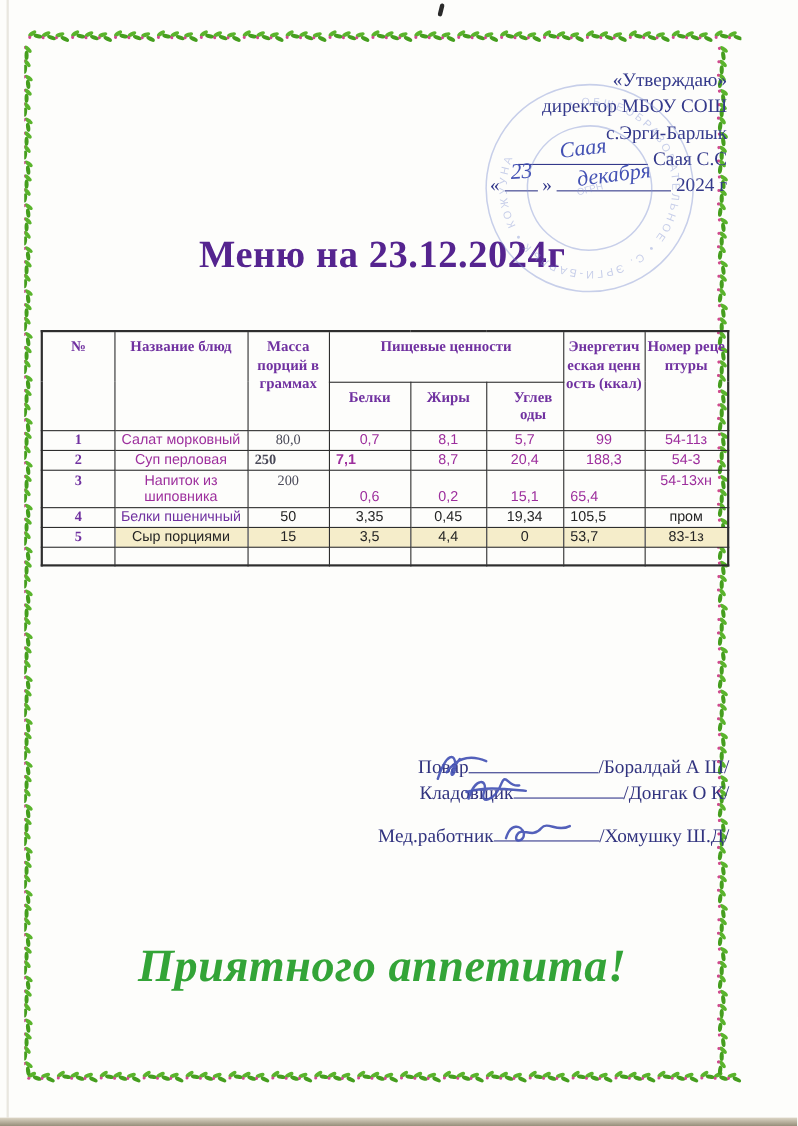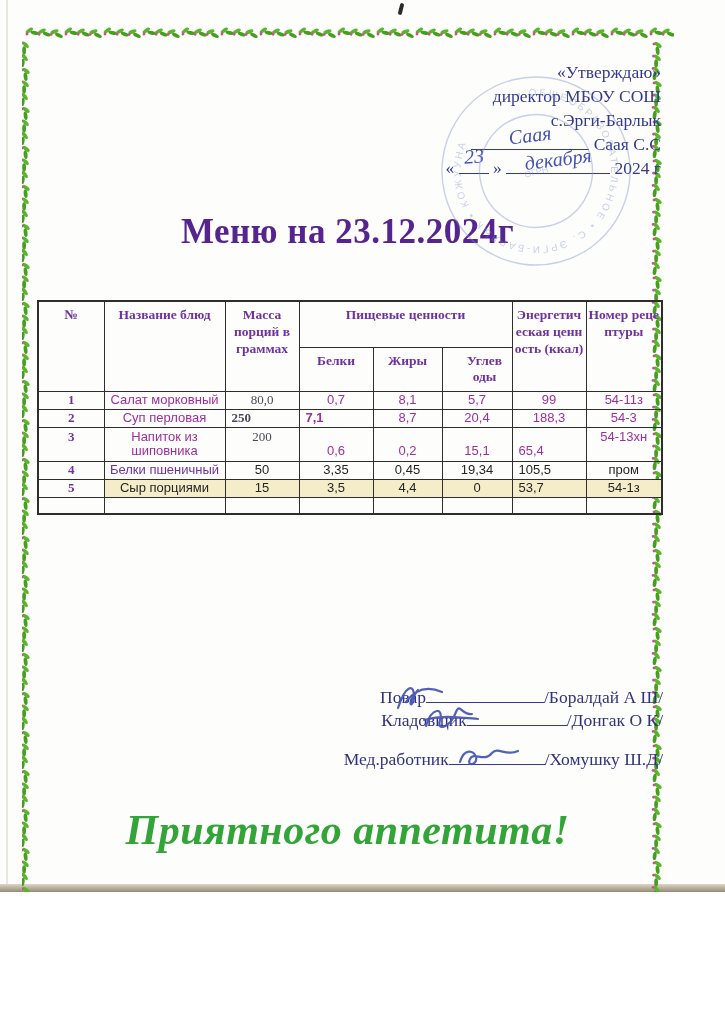--- a/index.html
+++ b/index.html
@@ -2,21 +2,21 @@
 <html style="--title-purple: #55248f; --header-purple: #7031a0; --row-magenta: #9d2f9d; --navy: #34398b; --ink: #4452b4; --green-text: #33a437; --leaf: #5ab42c; --berry: #cf4a8e; --cream: #f5edca; --stamp: #7f90d2;"><head>
 <meta charset="utf-8">
 <style>
   :root{
     --title-purple:#55248f; --header-purple:#7031a0; --row-magenta:#9d2f9d;
     --row-dark:#252525; --navy:#34398b; --ink:#4452b4; --green-text:#33a437;
     --leaf:#5ab42c; --leaf-dark:#459e1e; --berry:#cf4a8e; --cream:#f5edca;
     --stamp:#7f90d2; --tborder:#2e2e2e;
   }
   html,body{margin:0;padding:0;background:#ffffff;}
-  .page{position:relative;width:725px;height:892px;background:#fdfdfb;overflow:hidden;
+  .page{position:relative;width:725px;height:1024px;background:#fdfdfb;overflow:hidden;
         font-family:"Liberation Serif",serif;}
   .left-edge{position:absolute;left:6px;top:0;bottom:8px;width:2px;background:#e4e1d8;opacity:.8;}
   .bottom-strip{position:absolute;left:0;right:0;bottom:0;height:8px;
         background:linear-gradient(#ddd6c6,#948b77);}
   .scan-tick{position:absolute;left:399px;top:3px;width:4px;height:12px;background:#2a2a2a;
         border-radius:2px;transform:rotate(14deg);}
   
   .border-frame{position:absolute;left:22px;top:24px;width:652px;height:962px;}
   
   .approval{position:absolute;right:64px;top:60px;text-align:right;color:var(--navy);
@@ -61,21 +61,21 @@
   tr.r3 td{vertical-align:bottom;padding-bottom:2px;}
   tr.r3 td:nth-child(-n+3),tr.r3 td:nth-child(8){vertical-align:top;padding-top:2px;}
   
   .signatures{position:absolute;right:62px;top:686px;text-align:right;color:#31337f;
         font-size:17.5px;line-height:23px;}
   .sig-row{white-space:nowrap;}
   .sig-gap{margin-top:16px;}
   .squiggle{position:absolute;z-index:2;}
   .squiggle path{fill:none;stroke:var(--ink);stroke-width:2.2;stroke-linecap:round;opacity:.92;}
   
-  .greeting{position:absolute;left:0;right:30px;top:806px;text-align:center;
+  .greeting{position:absolute;left:0;right:30px;top:855px;text-align:center;
         color:var(--green-text);font-size:42px;font-weight:bold;font-style:italic;letter-spacing:.5px;}
 </style>
 </head>
 <body>
 
 <div class="page">
 
   <div class="left-edge"></div>
   <div class="bottom-strip"></div>
   <div class="scan-tick"></div>
@@ -435,21 +435,21 @@
           <td>пром</td>
         </tr>
         <tr class="r5">
           <td>5</td>
           <td>Сыр порциями</td>
           <td>15</td>
           <td>3,5</td>
           <td>4,4</td>
           <td>0</td>
           <td>53,7</td>
-          <td>54-1з</td>
+          <td>83-1з</td>
         </tr>
         <tr class="r6">
           <td></td>
           <td></td>
           <td></td>
           <td></td>
           <td></td>
           <td></td>
           <td></td>
           <td></td>

